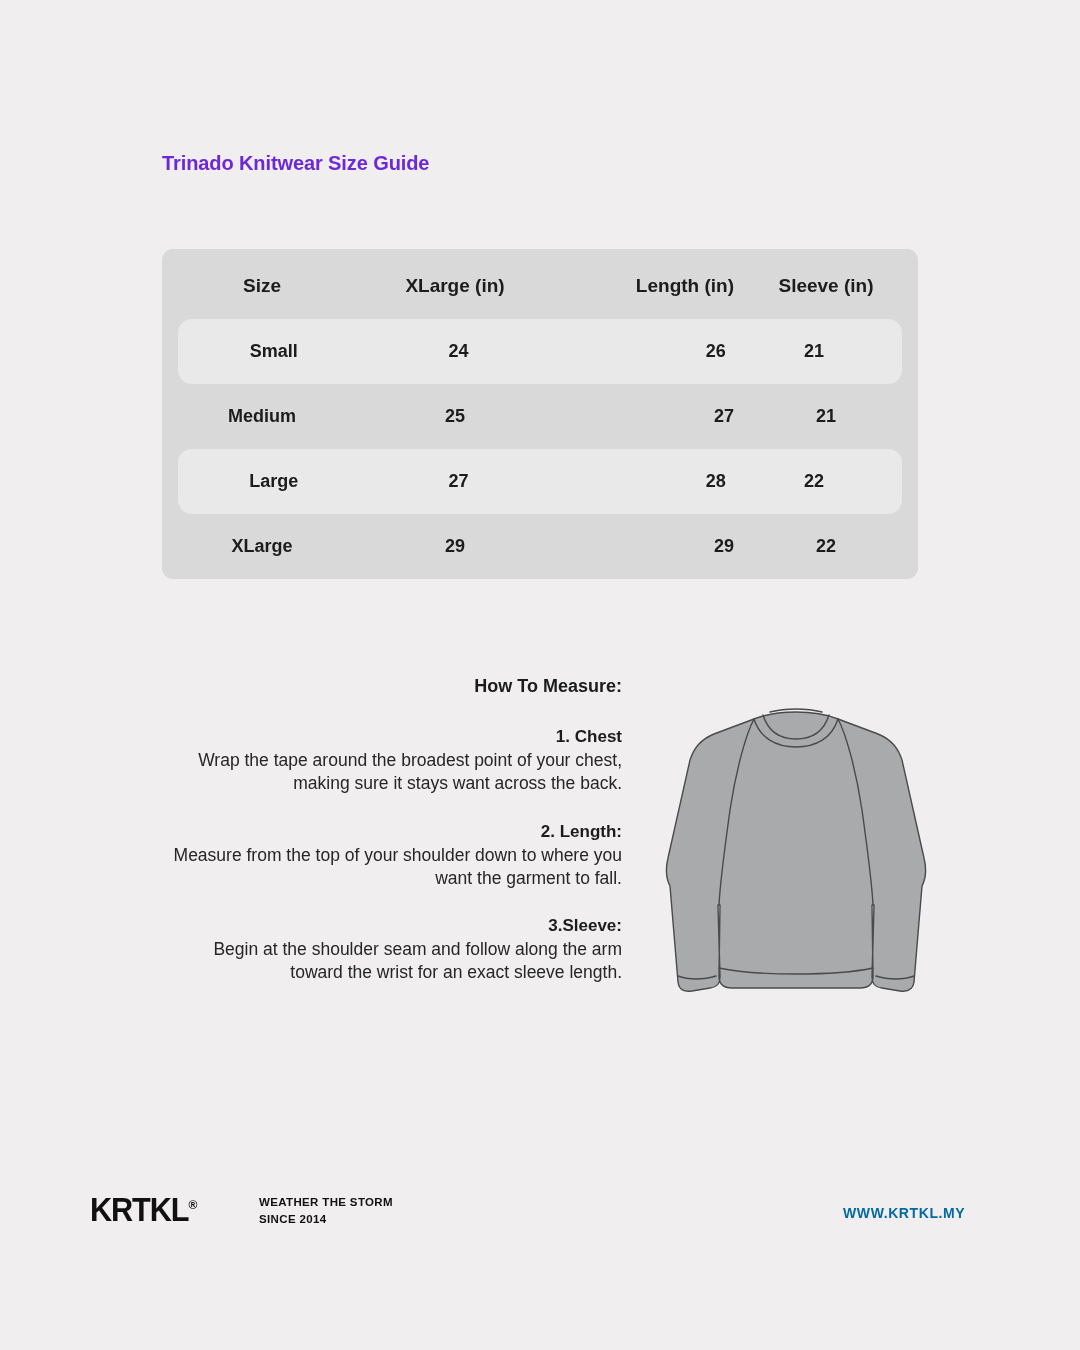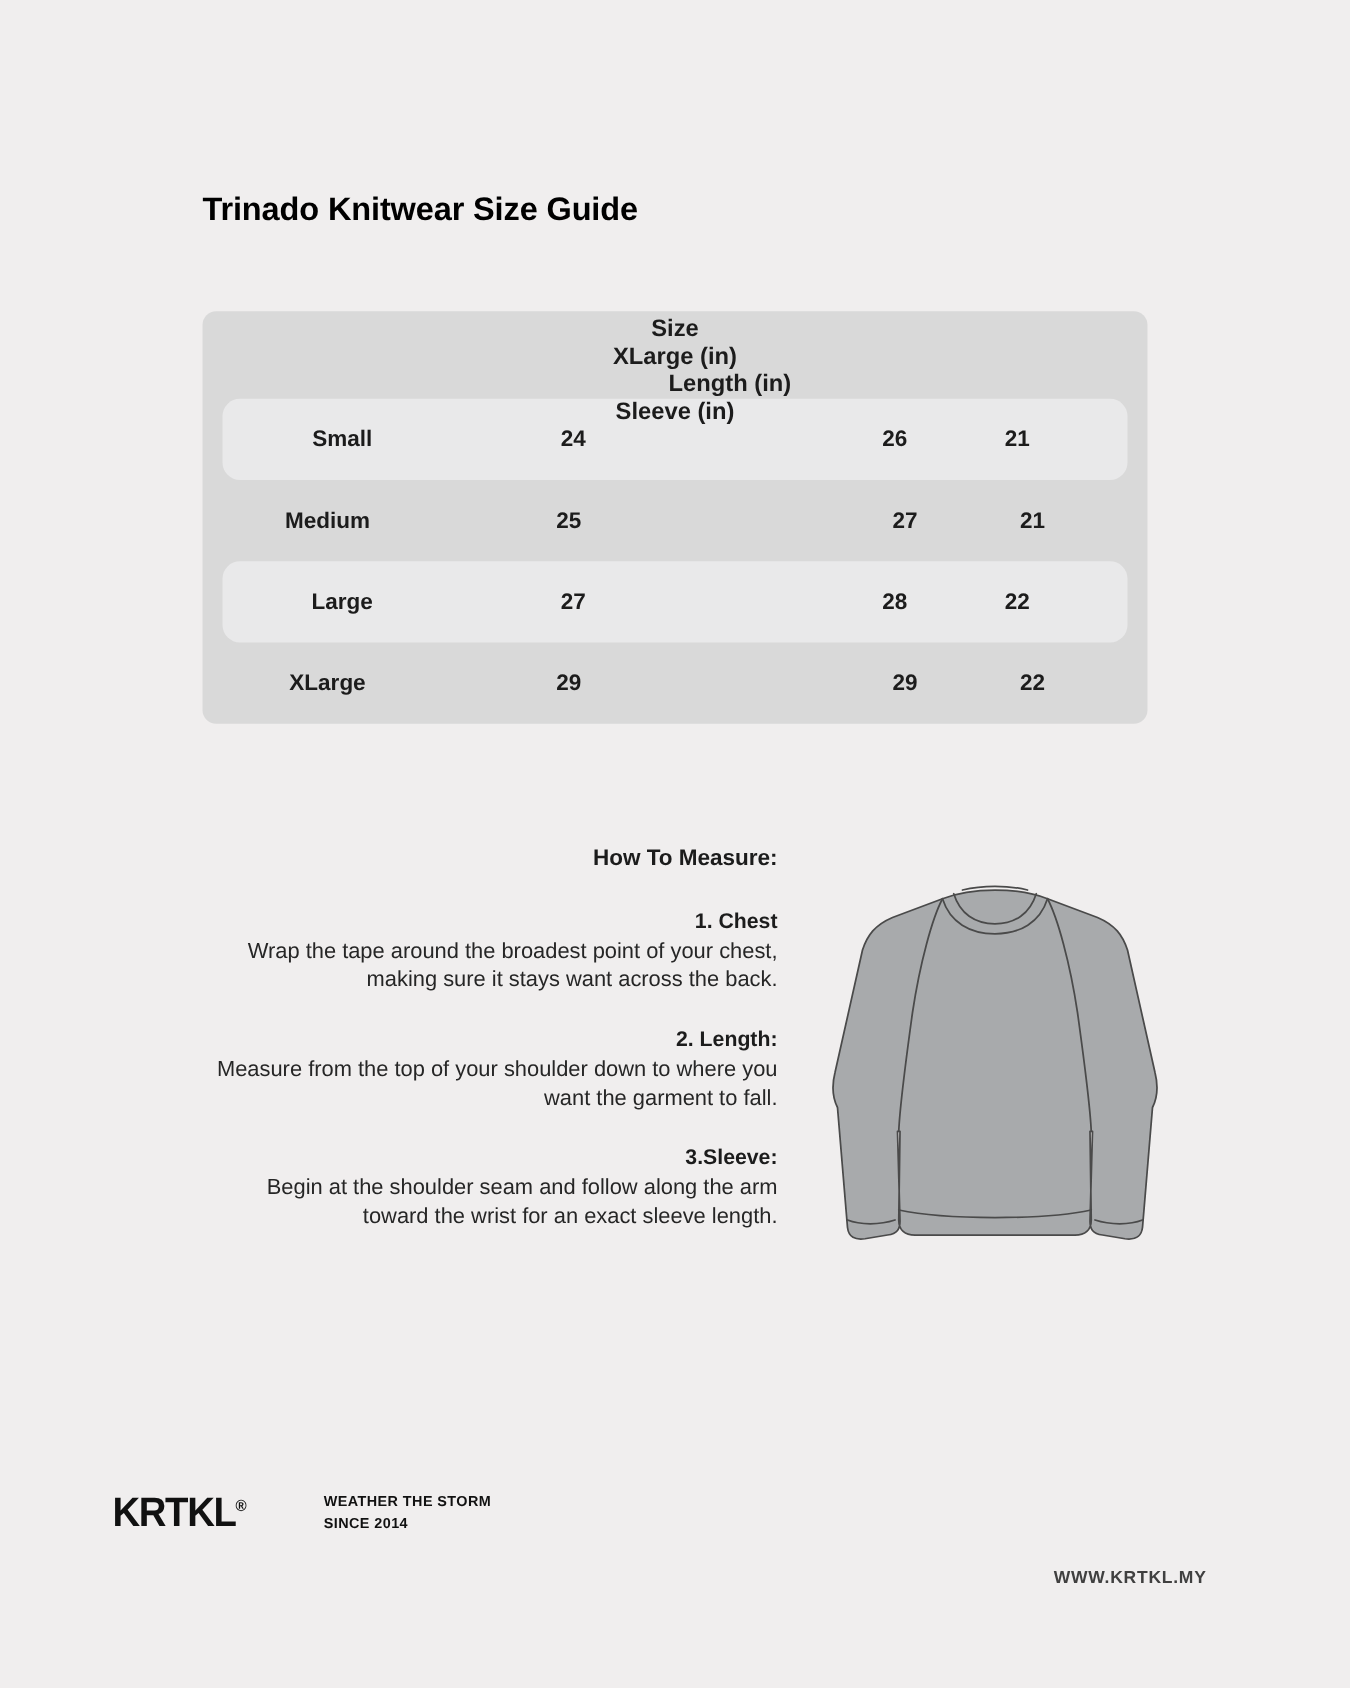--- a/index.html
+++ b/index.html
@@ -20,24 +20,24 @@
     position: relative;
     width: 1080px;
     height: 1350px;
   }
 
   
   .title {
     position: absolute;
     left: 162px;
     top: 152px;
-    font-size: 26px;
+    font-size: 20px;
     font-weight: bold;
     letter-spacing: -0.1px;
-    color: #000000;
+    color: #6d28d9;
   }
 
   
   .size-table {
     position: absolute;
     left: 162px;
     top: 249px;
     width: 756px;
     background: #d9d9d9;
     border-radius: 11px;
@@ -46,21 +46,20 @@
   }
   .table-row {
     display: flex;
     align-items: center;
     height: 65px;
     box-sizing: border-box;
   }
   .table-row.header {
     height: 70px;
     padding-top: 4px;
-    flex-direction: column;
   }
   .table-row.striped {
     background: #e9e9ea;
     border-radius: 14px;
     margin: 0 16px;
     width: calc(100% - 32px);
   }
   .cell {
     text-align: center;
     font-size: 18px;
@@ -142,22 +141,21 @@
     letter-spacing: 0.35px;
     color: #111;
   }
   .footer-url {
     position: absolute;
     left: 843px;
     top: 1205px;
     font-size: 14px;
     font-weight: bold;
     letter-spacing: 0.6px;
-    color: #404040;
-    margin-top: 48px;
+    color: #0369a1;
   }
 </style>
 </head>
 <body>
 
 <div class="page">
 
   <div class="title">Trinado Knitwear Size Guide</div>
 
   <div class="size-table">

